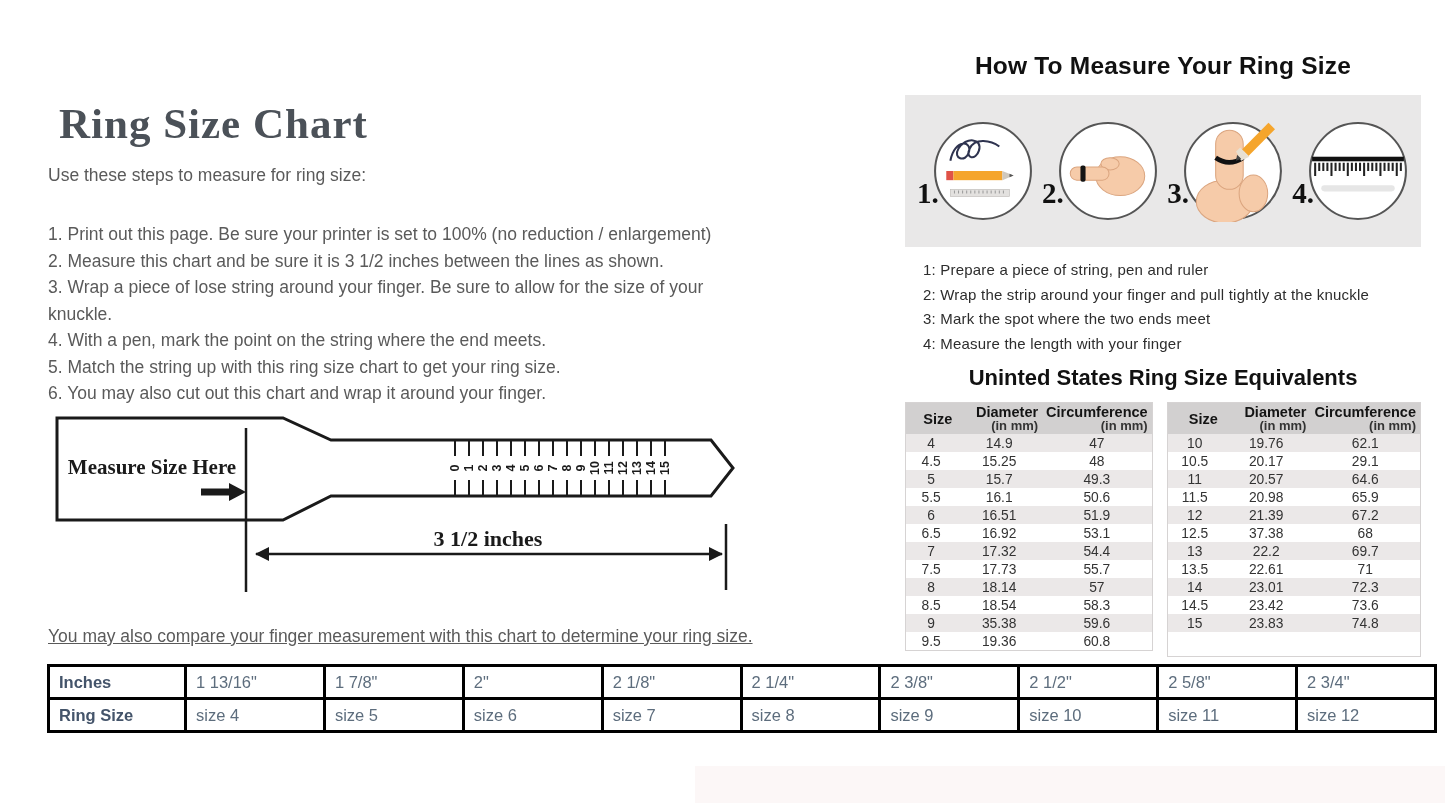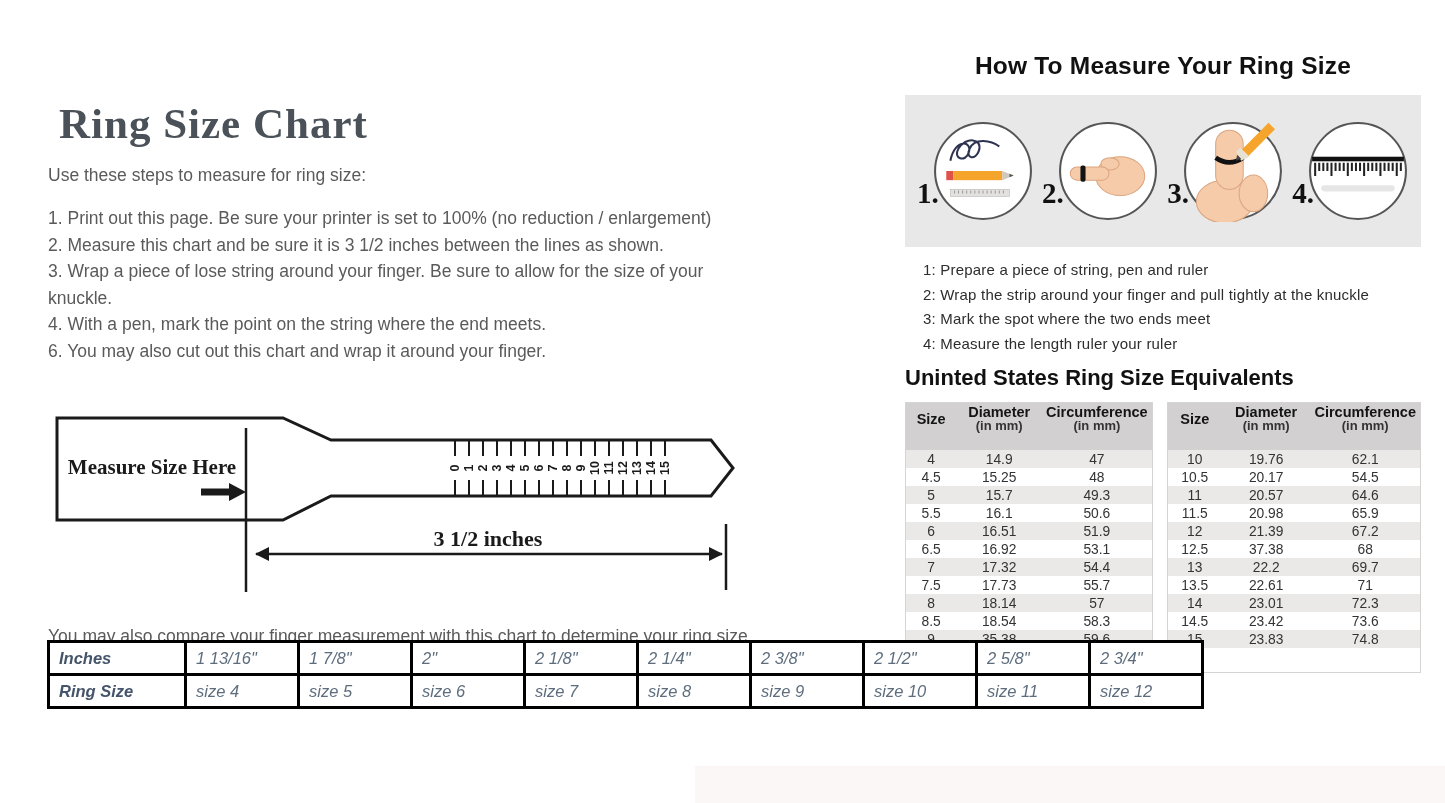--- a/index.html
+++ b/index.html
@@ -9,35 +9,35 @@
     background:#ffffff; font-family:"Liberation Sans", sans-serif;
   }
 
   
   .left-col { position:absolute; left:48px; top:88px; width:724px; }
   .page-title {
     font-family:"Liberation Serif", serif; font-size:43px; font-weight:600;
     color:#4b5158; margin:11px; letter-spacing:1px;
   }
   .intro { font-size:17.5px; color:#5a5a5a; margin-top:17px; }
-  .steps-list { margin-top:19px; font-size:17.5px; color:#5a5a5a; line-height:26.5px; }
+  .steps-list { margin-top:35px; font-size:17.5px; color:#5a5a5a; line-height:26.5px; }
 
   #sizer { position:absolute; left:55px; top:416px; }
   .sizer-outline { fill:#ffffff; stroke:#1a1a1a; stroke-width:3; }
   .sizer-line { stroke:#1a1a1a; stroke-width:2.5; }
   .sizer-text { font-family:"Liberation Serif", serif; font-weight:bold; fill:#1a1a1a; }
   .tick-line { stroke:#1a1a1a; stroke-width:2; }
   .tick-label { font-family:"Liberation Sans", sans-serif; font-size:12.5px; font-weight:600; fill:#1a1a1a; }
 
   .compare-note { position:absolute; left:48px; top:626px; font-size:17.5px; color:#5a5a5a;text-decoration:underline; }
 
   
   .conv-table {
-    position:absolute; left:47px; top:640px; width:1157px;
-    border-collapse:collapse; table-layout:fixed;font-style:italic;
+    position:absolute; left:47px; top:664px; width:1390px;
+    border-collapse:collapse; table-layout:fixed;
   }
   .conv-table th, .conv-table td {
     border:3px solid #000; height:33px; padding:0 0 0 9px;
     text-align:left; background:#fff; font-size:16.5px; overflow:hidden; white-space:nowrap;
   }
   .conv-table th { width:137px; font-weight:bold; color:#44546a; }
   .conv-table td { color:#5d6d7d; }
 
   
   .right-col { position:absolute; left:905px; top:40px; width:516px; }
@@ -47,27 +47,27 @@
     display:flex; align-items:center; justify-content:space-between; padding:0 12px;
   }
   .fig { display:flex; align-items:flex-end; }
   .fig-num {
     font-family:"Liberation Serif", serif; font-weight:bold; font-size:29px; color:#111;
     margin:0 -7px 12px 0; position:relative; z-index:1;
   }
   .circle-icon { width:102px; height:102px; display:block; }
 
   .howto-steps { margin-top:11px; font-size:15px; color:#2d2d2d; line-height:24.5px; letter-spacing:0.2px;margin-left:18px; }
-  .eq-heading { margin-top:9px; font-size:22px; font-weight:bold; color:#111; }
+  .eq-heading { margin-top:9px; font-size:22px; font-weight:bold; color:#111; text-align:center; }
 
   .eq-tables { margin-top:11px; display:flex; gap:14px; align-items:flex-start; }
   .eq-table { border-collapse:collapse; background:#fff; border:1px solid #d6d3d3; }
   .eq-table th {
-    background:#d2d0d0; font-size:14.5px; color:#141414; padding:3px 4px 18px 4px;
-    line-height:13px; text-align:center; font-weight:bold;
+    background:#d2d0d0; font-size:14.5px; color:#141414; padding:3px 4px 2px 4px;
+    line-height:13px; text-align:right; font-weight:bold;
   }
   .eq-table th .unit { display:block; font-size:13px; color:#333; font-weight:bold; }
   .eq-table td { text-align:center; padding:1.5px 6px; font-size:13.8px; color:#333; height:16.5px; }
   .eq-table tbody tr:nth-child(odd) { background:#ebe8e8; }
   .eq-table tbody tr.empty-row td { height:24px; background:#fff; }
   .eq-left th:nth-child(1){ width:56px; } .eq-left th:nth-child(2){ width:92px; } .eq-left th:nth-child(3){ width:100px; }
   .eq-right th:nth-child(1){ width:60px; } .eq-right th:nth-child(2){ width:95px; } .eq-right th:nth-child(3){ width:102px; }
 
   .bg-tint { position:absolute; left:695px; top:766px; width:750px; height:37px; background:#fcf7f7; }
 </style>
@@ -77,20 +77,21 @@
 <div class="bg-tint"></div>
 
 <div class="left-col">
   <h1 class="page-title">Ring Size Chart</h1>
   <div class="intro">Use these steps to measure for ring size:</div>
   <div class="steps-list">
       <div>1. Print out this page. Be sure your printer is set to 100% (no reduction / enlargement)</div>
       <div>2. Measure this chart and be sure it is 3 1/2 inches between the lines as shown.</div>
       <div>3. Wrap a piece of lose string around your finger. Be sure to allow for the size of your knuckle.</div>
       <div>4. With a pen, mark the point on the string where the end meets.</div>
+      <div>5. Match the string up with this ring size chart to get your ring size.</div>
       <div>6. You may also cut out this chart and wrap it around your finger.</div>
     </div>
 </div>
 
 <svg id="sizer" width="690" height="180" viewBox="0 0 690 180">
   <polygon class="sizer-outline" points="2,2 228,2 276,24 656,24 678,52 656,80 276,80 228,104 2,104"></polygon>
   <line class="sizer-line" x1="191" y1="12" x2="191" y2="176"></line>
   <text class="sizer-text" x="97" y="58" font-size="21" text-anchor="middle">Measure Size Here</text>
   <line x1="146" y1="76" x2="174" y2="76" stroke="#1a1a1a" stroke-width="7"></line>
   <polygon points="174,67 191,76 174,85" fill="#1a1a1a"></polygon>
@@ -201,21 +202,21 @@
         <path d="M8 42v13M12 42v8M16 42v8M20 42v8M24 42v13M28 42v8M32 42v8M36 42v8M40 42v13M44 42v8M48 42v8M52 42v8M56 42v13M60 42v8M64 42v8M68 42v8M72 42v13M76 42v8M80 42v8M84 42v8M88 42v13M92 42v8" stroke="#222" stroke-width="2"></path>
         <rect x="14" y="64" width="72" height="6" rx="3" fill="#e6e6e6"></rect>
       </svg>
     </div>
   </div>
 
   <div class="howto-steps">
       <div>1: Prepare a piece of string, pen and ruler</div>
       <div>2: Wrap the strip around your finger and pull tightly at the knuckle</div>
       <div>3: Mark the spot where the two ends meet</div>
-      <div>4: Measure the length ruler your ruler</div>
+      <div>4: Measure the length with your finger</div>
     </div>
 
   <div class="eq-heading">Uninted States Ring Size Equivalents</div>
 
   <div class="eq-tables">
     <table class="eq-table eq-left">
       <thead>
         <tr>
           <th>Size</th>
           <th><span>Diameter</span><span class="unit">(in mm)</span></th>
@@ -296,21 +297,21 @@
       </thead>
       <tbody>
           <tr>
             <td>10</td>
             <td>19.76</td>
             <td>62.1</td>
           </tr>
           <tr>
             <td>10.5</td>
             <td>20.17</td>
-            <td>54.5</td>
+            <td>29.1</td>
           </tr>
           <tr>
             <td>11</td>
             <td>20.57</td>
             <td>64.6</td>
           </tr>
           <tr>
             <td>11.5</td>
             <td>20.98</td>
             <td>65.9</td>

